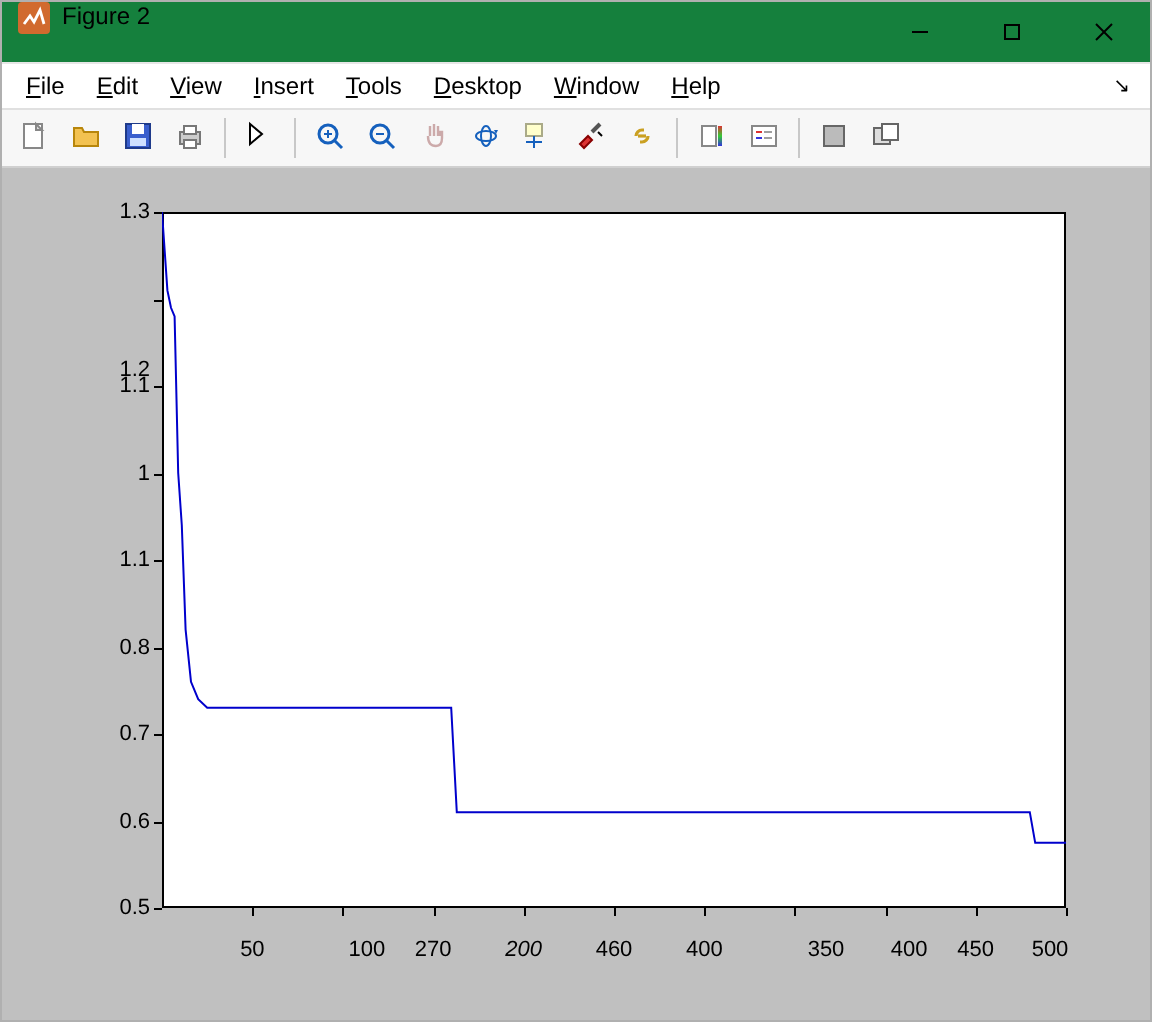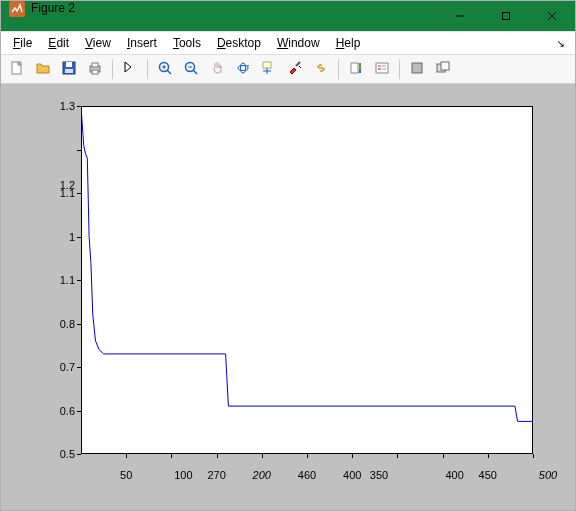--- a/index.html
+++ b/index.html
@@ -210,27 +210,27 @@
         <div class="xtick" style="left: 90.4px; margin-left: 12px;">100</div>
         <div class="tickmark-x" style="left: 90.4px;"></div>
         <div class="xtick" style="left: 135.6px;">270</div>
         <div class="tickmark-x" style="left: 135.6px;"></div>
         <div class="xtick" style="left: 180.8px; font-style: italic;">200</div>
         <div class="tickmark-x" style="left: 180.8px;"></div>
         <div class="xtick" style="left: 226px;">460</div>
         <div class="tickmark-x" style="left: 226px;"></div>
         <div class="xtick" style="left: 271.2px;">400</div>
         <div class="tickmark-x" style="left: 271.2px;"></div>
-        <div class="xtick" style="left: 298px;">350</div>
+        <div class="xtick" style="left: 332px;">350</div>
         <div class="tickmark-x" style="left: 316.4px;"></div>
         <div class="xtick" style="left: 361.6px; margin-left: 12px;">400</div>
         <div class="tickmark-x" style="left: 361.6px;"></div>
         <div class="xtick" style="left: 406.8px;">450</div>
         <div class="tickmark-x" style="left: 406.8px;"></div>
-        <div class="xtick" style="left: 467px; font-style: italic;">500</div>
+        <div class="xtick" style="left: 444px;">500</div>
         <div class="tickmark-x" style="left: 452px;"></div>
         <svg class="plot" width="452" height="348">
           <rect x="0.5" y="0.5" width="451" height="347" fill="none" stroke="#000" stroke-width="1"></rect>
           <path d="M0.0 0.0 L2.7 39.2 L4.5 47.9 L6.3 52.2 L8.1 130.5 L9.9 156.6 L11.8 208.8 L14.5 234.9 L18.1 243.6 L22.6 247.9 L144.6 247.9 L147.4 300.1 L433.9 300.1 L436.6 315.4 L452.0 315.4 " fill="none" stroke="#0000cc" stroke-width="1"></path>
         </svg>
       </div>
   </div>
 
 </div>
 

